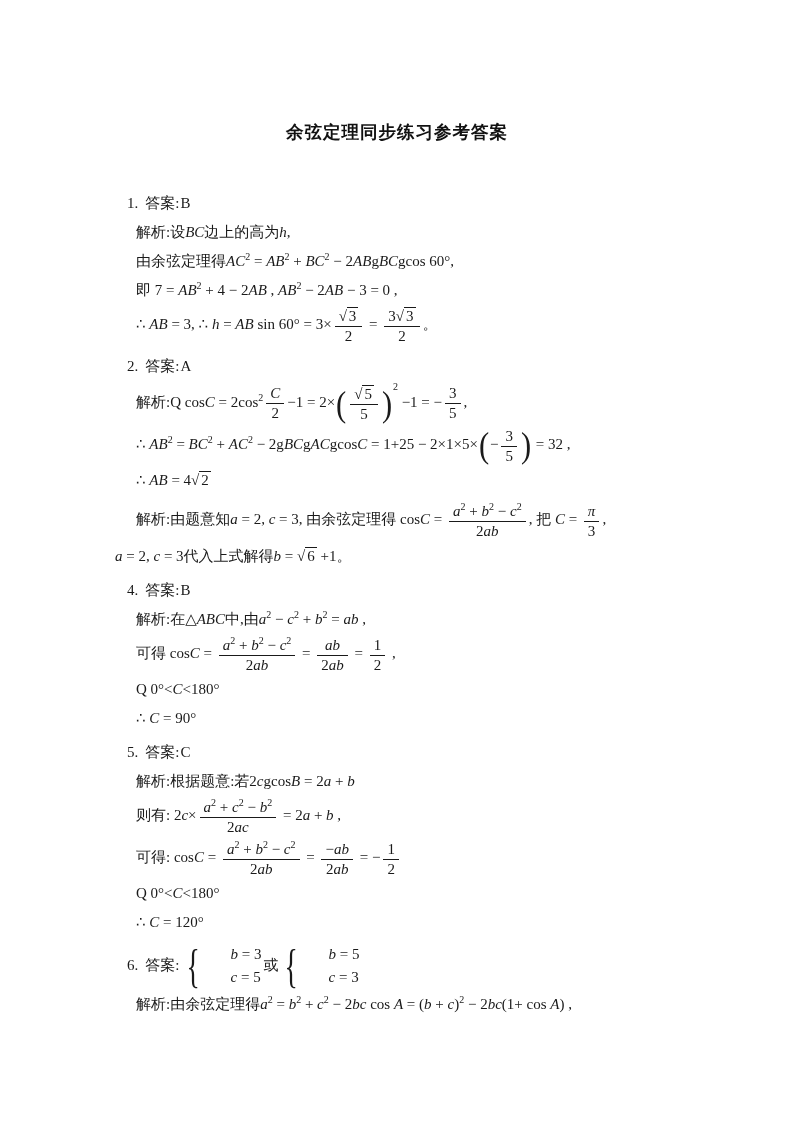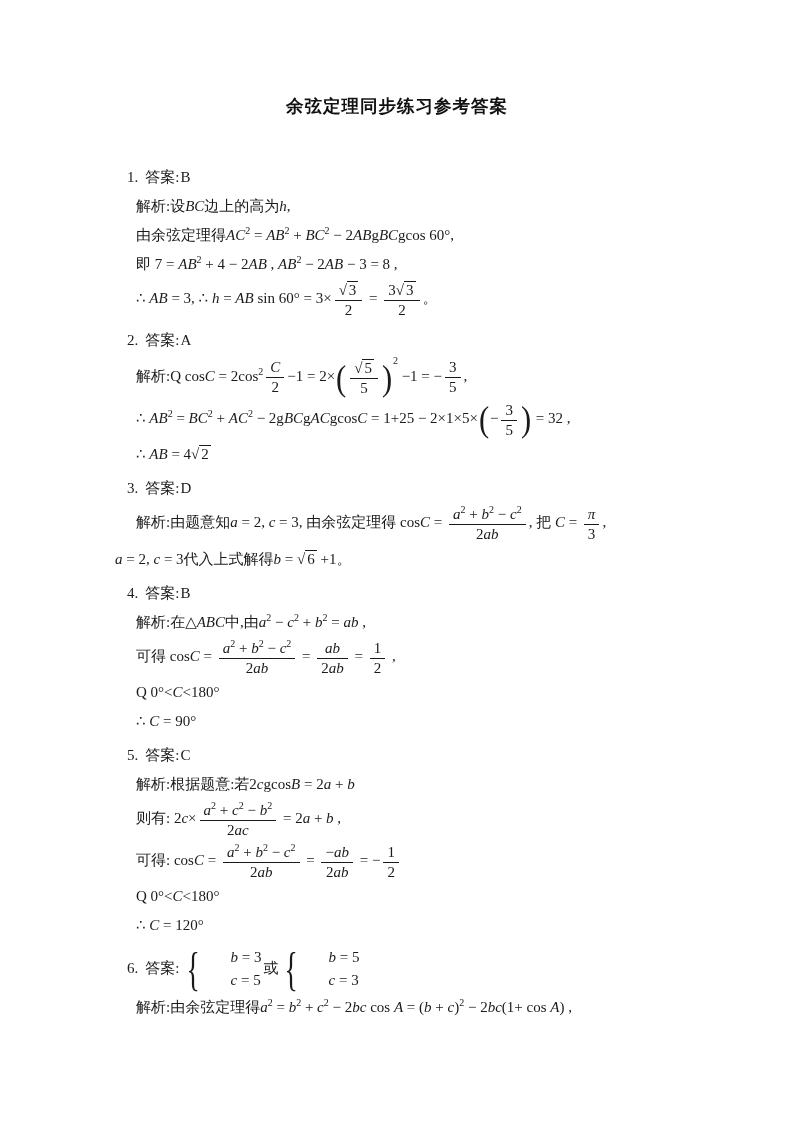--- a/index.html
+++ b/index.html
@@ -2,21 +2,21 @@
 <html><head>
 <meta charset="utf-8">
 <style>
   html,body{margin:0;padding:0;background:#ffffff;}
   .page{
     position:relative;
     width:794px;height:1123px;
     background:#ffffff;
     overflow:hidden;
     box-sizing:border-box;
-    padding-top:94px;
+    padding-top:120px;
     font-family:"Liberation Serif","DejaVu Serif",serif;
     color:#1a1a1a;
     font-size:15px;
   }
   .doc-title{
     font-family:"Liberation Sans","DejaVu Sans",sans-serif;
     font-weight:bold;
     font-size:17.5px;
     letter-spacing:1px;
     text-align:center;
@@ -78,31 +78,30 @@
 </head>
 <body>
 
 <div class="page">
   <h1 class="doc-title">余弦定理同步练习参考答案</h1>
   <div class="items">
       <div class="item">
         <div class="line answer-line"><span class="inum">1.</span><span class="alabel">答案:</span><span class="avalue"><span class="tx">B</span></span></div>
         <div class="line body-line"><span class="tx">解析:设</span><span class="mv">BC</span><span class="tx">边上的高为</span><span class="mv">h</span><span class="tx">,</span></div>
         <div class="line body-line"><span class="tx">由余弦定理得</span><span class="mv">AC</span><sup class="sp">2</sup><span class="tx"> = </span><span class="mv">AB</span><sup class="sp">2</sup><span class="tx"> + </span><span class="mv">BC</span><sup class="sp">2</sup><span class="tx"> − 2</span><span class="mv">AB</span><span class="tx">g</span><span class="mv">BC</span><span class="tx">gcos 60°,</span></div>
-        <div class="line body-line"><span class="tx">即 7 = </span><span class="mv">AB</span><sup class="sp">2</sup><span class="tx"> + 4 − 2</span><span class="mv">AB</span><span class="tx"> , </span><span class="mv">AB</span><sup class="sp">2</sup><span class="tx"> − 2</span><span class="mv">AB</span><span class="tx"> − 3 = 8 ,</span></div>
+        <div class="line body-line"><span class="tx">即 7 = </span><span class="mv">AB</span><sup class="sp">2</sup><span class="tx"> + 4 − 2</span><span class="mv">AB</span><span class="tx"> , </span><span class="mv">AB</span><sup class="sp">2</sup><span class="tx"> − 2</span><span class="mv">AB</span><span class="tx"> − 3 = 0 ,</span></div>
         <div class="line body-line"><span class="tx">∴ </span><span class="mv">AB</span><span class="tx"> = 3, ∴ </span><span class="mv">h</span><span class="tx"> = </span><span class="mv">AB</span><span class="tx"> sin 60° = 3×</span><span class="frac"><span class="fn"><span class="sqrt"><span class="rsign">√</span><span class="rad"><span class="tx">3</span></span></span></span><span class="fd"><span class="tx">2</span></span></span><span class="tx"> = </span><span class="frac"><span class="fn"><span class="tx">3</span><span class="sqrt"><span class="rsign">√</span><span class="rad"><span class="tx">3</span></span></span></span><span class="fd"><span class="tx">2</span></span></span><span class="tx">。</span></div>
       </div>
       <div class="item">
         <div class="line answer-line"><span class="inum">2.</span><span class="alabel">答案:</span><span class="avalue"><span class="tx">A</span></span></div>
         <div class="line body-line"><span class="tx">解析:Q cos</span><span class="mv">C</span><span class="tx"> = 2cos</span><sup class="sp">2</sup><span class="frac"><span class="fn"><span class="mv">C</span></span><span class="fd"><span class="tx">2</span></span></span><span class="tx">−1 = 2×</span><span class="pgroup"><span class="bigp">(</span><span class="pinner"><span class="frac"><span class="fn"><span class="sqrt"><span class="rsign">√</span><span class="rad"><span class="tx">5</span></span></span></span><span class="fd"><span class="tx">5</span></span></span></span><span class="bigp">)</span><sup class="pexp">2</sup></span><span class="tx"> −1 = −</span><span class="frac"><span class="fn"><span class="tx">3</span></span><span class="fd"><span class="tx">5</span></span></span><span class="tx">,</span></div>
         <div class="line body-line"><span class="tx">∴ </span><span class="mv">AB</span><sup class="sp">2</sup><span class="tx"> = </span><span class="mv">BC</span><sup class="sp">2</sup><span class="tx"> + </span><span class="mv">AC</span><sup class="sp">2</sup><span class="tx"> − 2g</span><span class="mv">BC</span><span class="tx">g</span><span class="mv">AC</span><span class="tx">gcos</span><span class="mv">C</span><span class="tx"> = 1+25 − 2×1×5×</span><span class="pgroup"><span class="bigp">(</span><span class="pinner"><span class="tx">−</span><span class="frac"><span class="fn"><span class="tx">3</span></span><span class="fd"><span class="tx">5</span></span></span></span><span class="bigp">)</span></span><span class="tx"> = 32 ,</span></div>
         <div class="line body-line"><span class="tx">∴ </span><span class="mv">AB</span><span class="tx"> = 4</span><span class="sqrt"><span class="rsign">√</span><span class="rad"><span class="tx">2</span></span></span></div>
       </div>
       <div class="item">
-        <div class="line answer-line"><span class="inum">3.</span><span class="alabel">答案:</span><span class="avalue"><span class="tx">D</span></span></div>
         <div class="line body-line"><span class="tx">解析:由题意知</span><span class="mv">a</span><span class="tx"> = 2, </span><span class="mv">c</span><span class="tx"> = 3, 由余弦定理得 cos</span><span class="mv">C</span><span class="tx"> = </span><span class="frac"><span class="fn"><span class="mv">a</span><sup class="sp">2</sup><span class="tx"> + </span><span class="mv">b</span><sup class="sp">2</sup><span class="tx"> − </span><span class="mv">c</span><sup class="sp">2</sup></span><span class="fd"><span class="tx">2</span><span class="mv">ab</span></span></span><span class="tx">, 把 </span><span class="mv">C</span><span class="tx"> = </span><span class="frac"><span class="fn"><span class="mv">π</span></span><span class="fd"><span class="tx">3</span></span></span><span class="tx">,</span></div>
         <div class="line body-line outdent"><span class="mv">a</span><span class="tx"> = 2, </span><span class="mv">c</span><span class="tx"> = 3代入上式解得</span><span class="mv">b</span><span class="tx"> = </span><span class="sqrt"><span class="rsign">√</span><span class="rad"><span class="tx">6</span></span></span><span class="tx"> +1。</span></div>
       </div>
       <div class="item">
         <div class="line answer-line"><span class="inum">4.</span><span class="alabel">答案:</span><span class="avalue"><span class="tx">B</span></span></div>
         <div class="line body-line"><span class="tx">解析:在△</span><span class="mv">ABC</span><span class="tx">中,由</span><span class="mv">a</span><sup class="sp">2</sup><span class="tx"> − </span><span class="mv">c</span><sup class="sp">2</sup><span class="tx"> + </span><span class="mv">b</span><sup class="sp">2</sup><span class="tx"> = </span><span class="mv">ab</span><span class="tx"> ,</span></div>
         <div class="line body-line"><span class="tx">可得 cos</span><span class="mv">C</span><span class="tx"> = </span><span class="frac"><span class="fn"><span class="mv">a</span><sup class="sp">2</sup><span class="tx"> + </span><span class="mv">b</span><sup class="sp">2</sup><span class="tx"> − </span><span class="mv">c</span><sup class="sp">2</sup></span><span class="fd"><span class="tx">2</span><span class="mv">ab</span></span></span><span class="tx"> = </span><span class="frac"><span class="fn"><span class="mv">ab</span></span><span class="fd"><span class="tx">2</span><span class="mv">ab</span></span></span><span class="tx"> = </span><span class="frac"><span class="fn"><span class="tx">1</span></span><span class="fd"><span class="tx">2</span></span></span><span class="tx"> ,</span></div>
         <div class="line body-line"><span class="tx">Q 0°&lt;</span><span class="mv">C</span><span class="tx">&lt;180°</span></div>
         <div class="line body-line"><span class="tx">∴ </span><span class="mv">C</span><span class="tx"> = 90°</span></div>
       </div>

